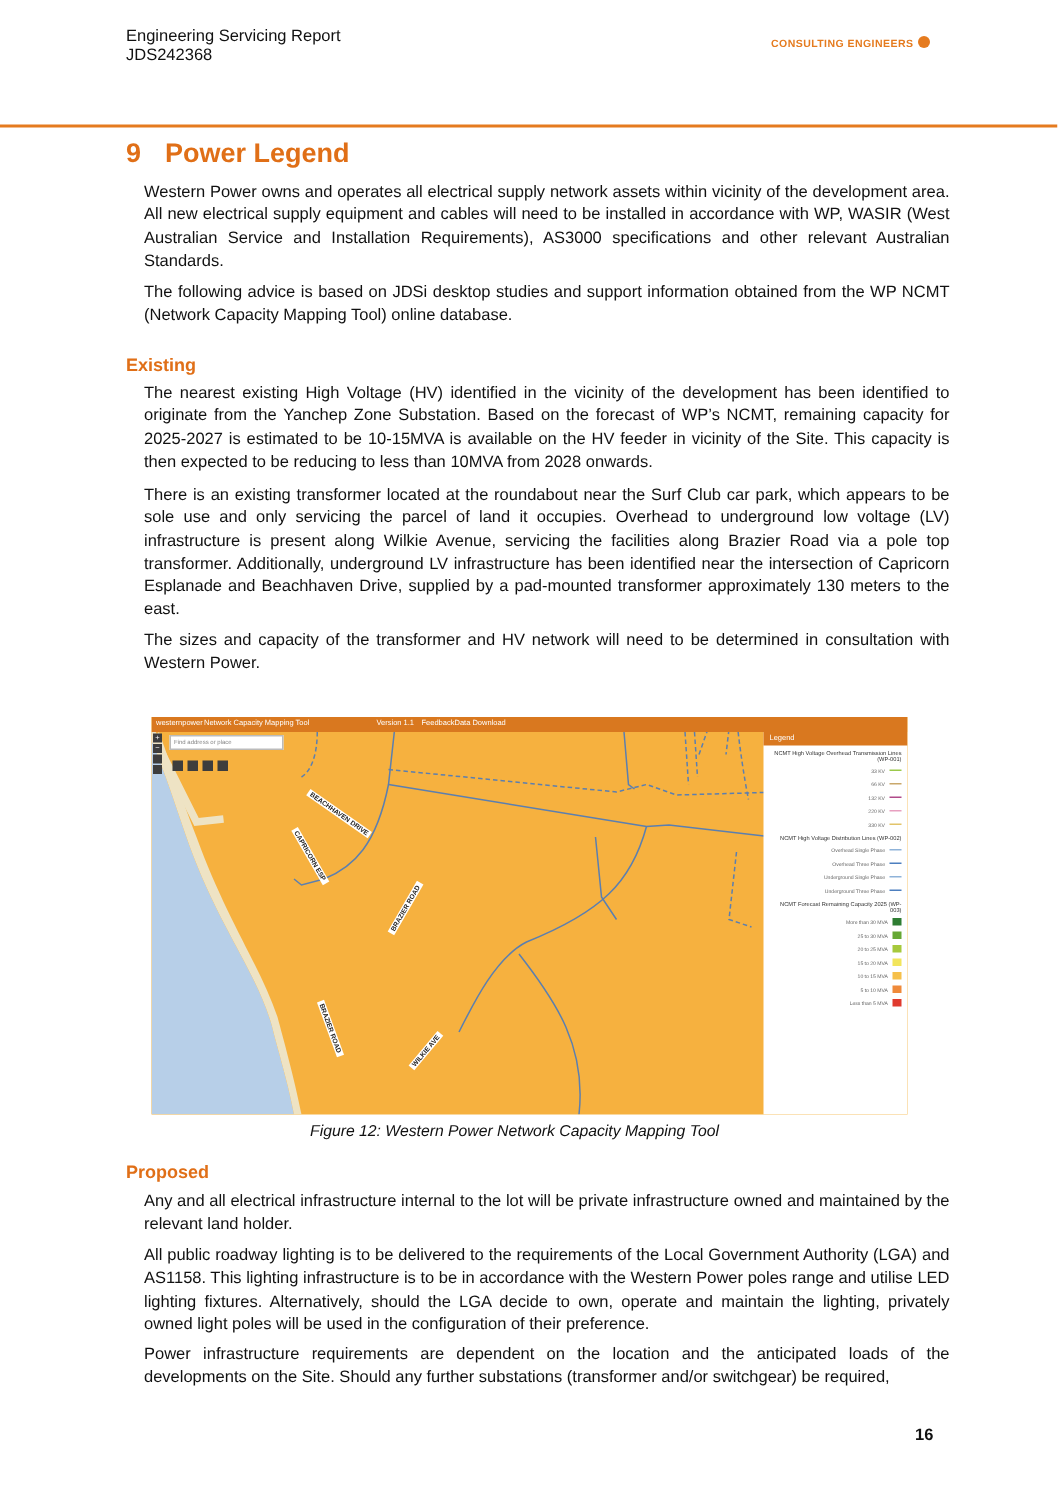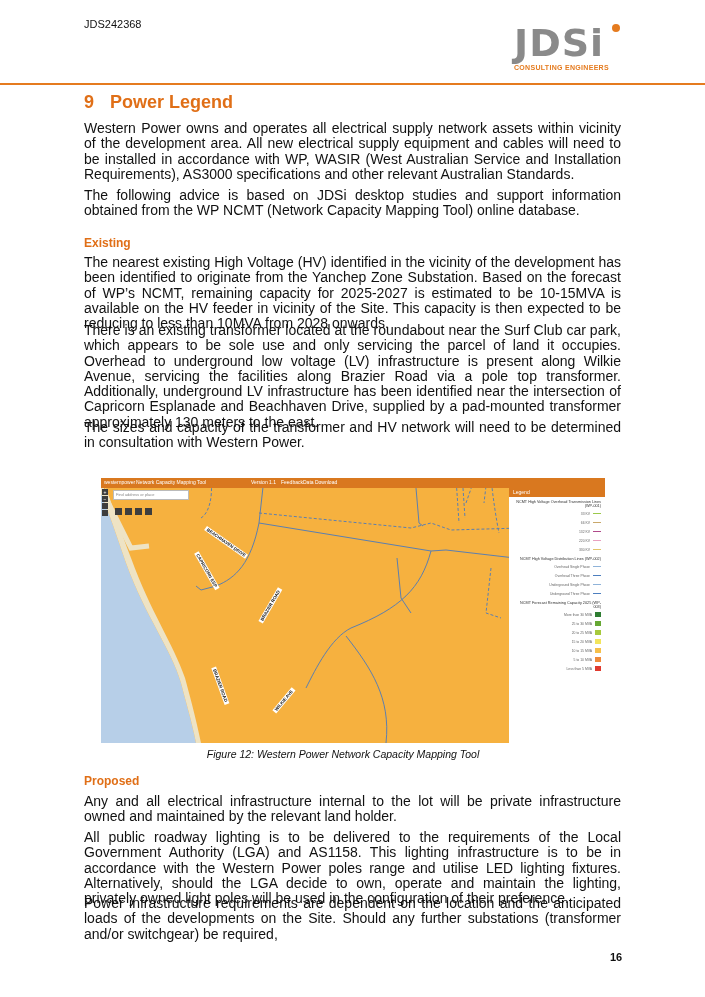--- a/index.html
+++ b/index.html
@@ -8,21 +8,21 @@
   .header { position: absolute; left: 84px; top: 18px; font-size: 11px; line-height: 13px; }
   .header .b { font-weight: bold; }
   .logo { position: absolute; left: 514px; top: 24px; width: 106px; height: 50px; }
   .logo .letters { font-family: "DejaVu Sans", sans-serif; font-weight: bold; font-size: 38px;
         color: #8a8a8a; letter-spacing: 1px; line-height: 38px; }
   .logo .sub { font-size: 7px; font-weight: bold; color: #e57b1f; letter-spacing: 0.3px; margin-top: 2px; }
   .logo .dot { position: absolute; left: 98px; top: 0px; width: 8px; height: 8px; border-radius: 50%; background: #e57b1f; }
   .rule { position: absolute; left: 0; top: 83px; width: 705px; height: 2px; background: #e57b1f; }
   .h1 { position: absolute; left: 84px; top: 92px; font-size: 18px; font-weight: bold; color: #e06f17; }
   .h1 .num { display: inline-block; width: 26px; }
-  .text { position: absolute; left: 84px; width: 537px; font-size: 14px; line-height: 15.3px; text-align: justify; }
+  .text { position: absolute; left: 96px; width: 537px; font-size: 11px; line-height: 15.3px; text-align: justify; }
   .h2 { position: absolute; left: 84px; font-size: 12px; font-weight: bold; color: #e06f17; }
   .fig { position: absolute; left: 101px; top: 478px; width: 504px; height: 265px; overflow: hidden; background: #f6b13f; }
   .fig .topbar { position: absolute; left: 0; top: 0; width: 504px; height: 10px; background: #d9781f; }
   .fig .topbar span { position: absolute; top: 1px; font-size: 5px; color: #fff; white-space: nowrap; }
   .fig .search { position: absolute; left: 12px; top: 12px; width: 72px; height: 8px; background: #fff; border: 1px solid #bbb; font-size: 4px; color: #888; line-height: 8px; padding-left: 2px; }
   .fig .tools { position: absolute; left: 14px; top: 23px; }
   .fig .tools div { display: inline-block; width: 7px; height: 7px; background: #3d3d3d; margin-right: 3px; }
   .fig .zoomc { position: absolute; left: 1px; top: 11px; width: 6px; }
   .fig .zoomc div { width: 6px; height: 6px; background: #3d3d3d; margin-bottom: 1px; color: #fff; font-size: 5px; line-height: 6px; text-align: center; }
   .fig .legend { position: absolute; left: 408px; top: 10px; width: 96px; height: 255px; background: #fff; }
@@ -32,25 +32,25 @@
   .fig .legend .sw { display: inline-block; width: 8px; height: 1px; }
   .fig .legend .sq { display: inline-block; width: 6px; height: 5px; }
   .roadlabel { position: absolute; background: #fff; font-size: 4.5px; font-weight: bold; padding: 0 2px; white-space: nowrap; color: #222; }
   .caption { position: absolute; left: 0; width: 686px; top: 748px; text-align: center; font-size: 10.5px; font-style: italic; }
   .pageno { position: absolute; left: 610px; top: 951px; font-size: 11px; font-weight: bold; }
 </style>
 </head>
 <body>
 
 <div class="header">
+  <div>Engineering Servicing Report</div>
   <div>JDS242368</div>
 </div>
 
 <div class="logo">
-  <div class="letters">JDSi</div>
   <div class="dot"></div>
   <div class="sub">CONSULTING ENGINEERS</div>
 </div>
 
 <div class="rule"></div>
 
 <div class="h1">
   <span class="num">9</span><span>Power Legend</span>
 </div>
 

